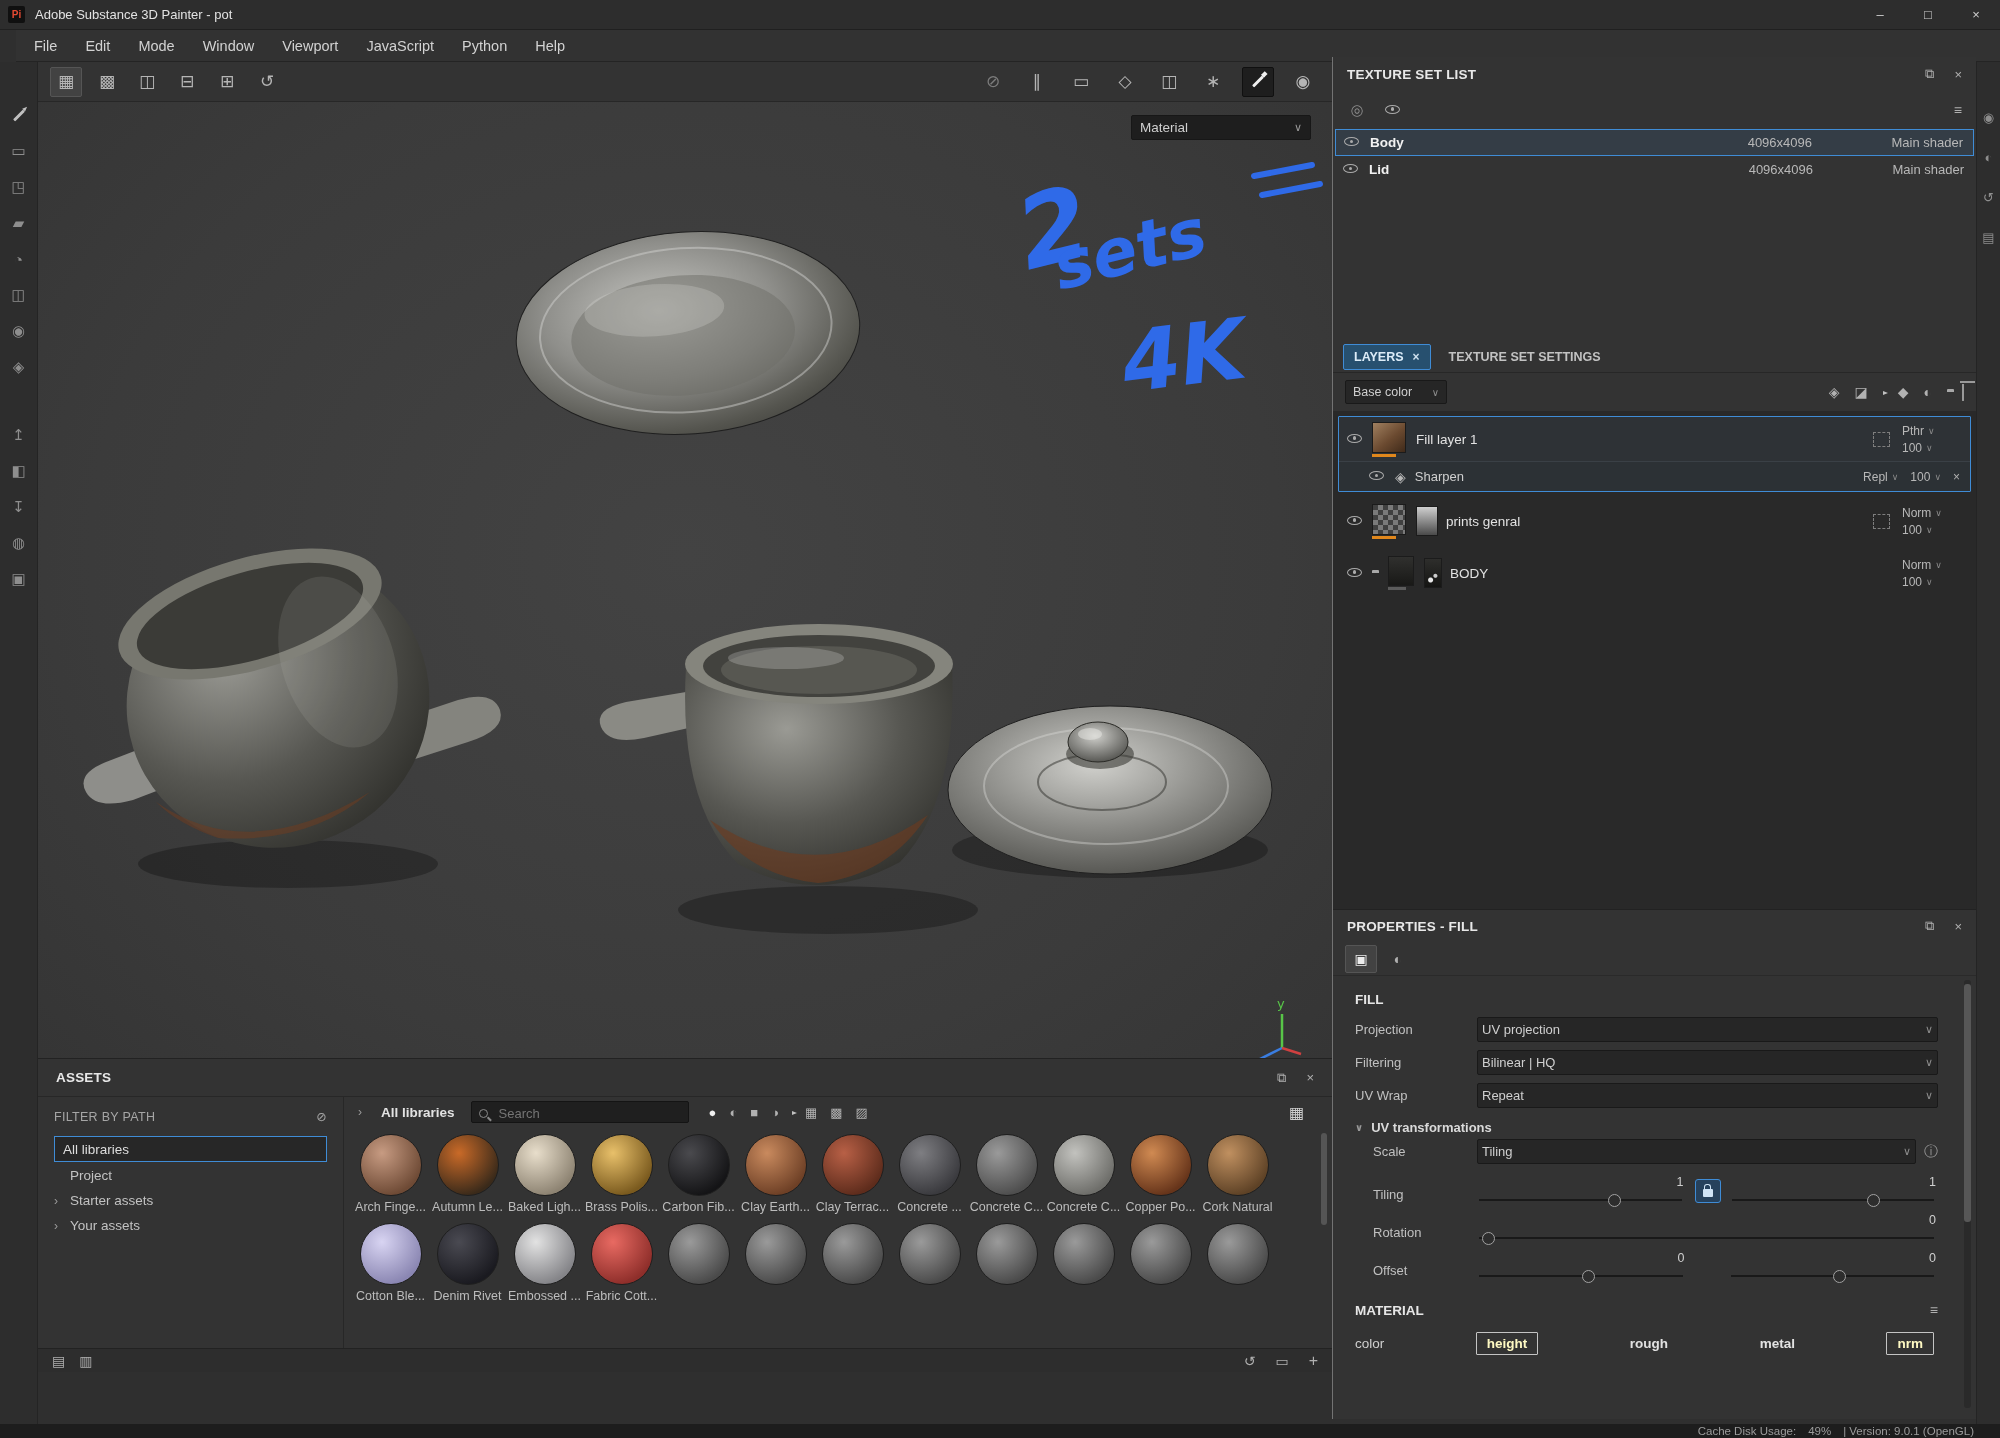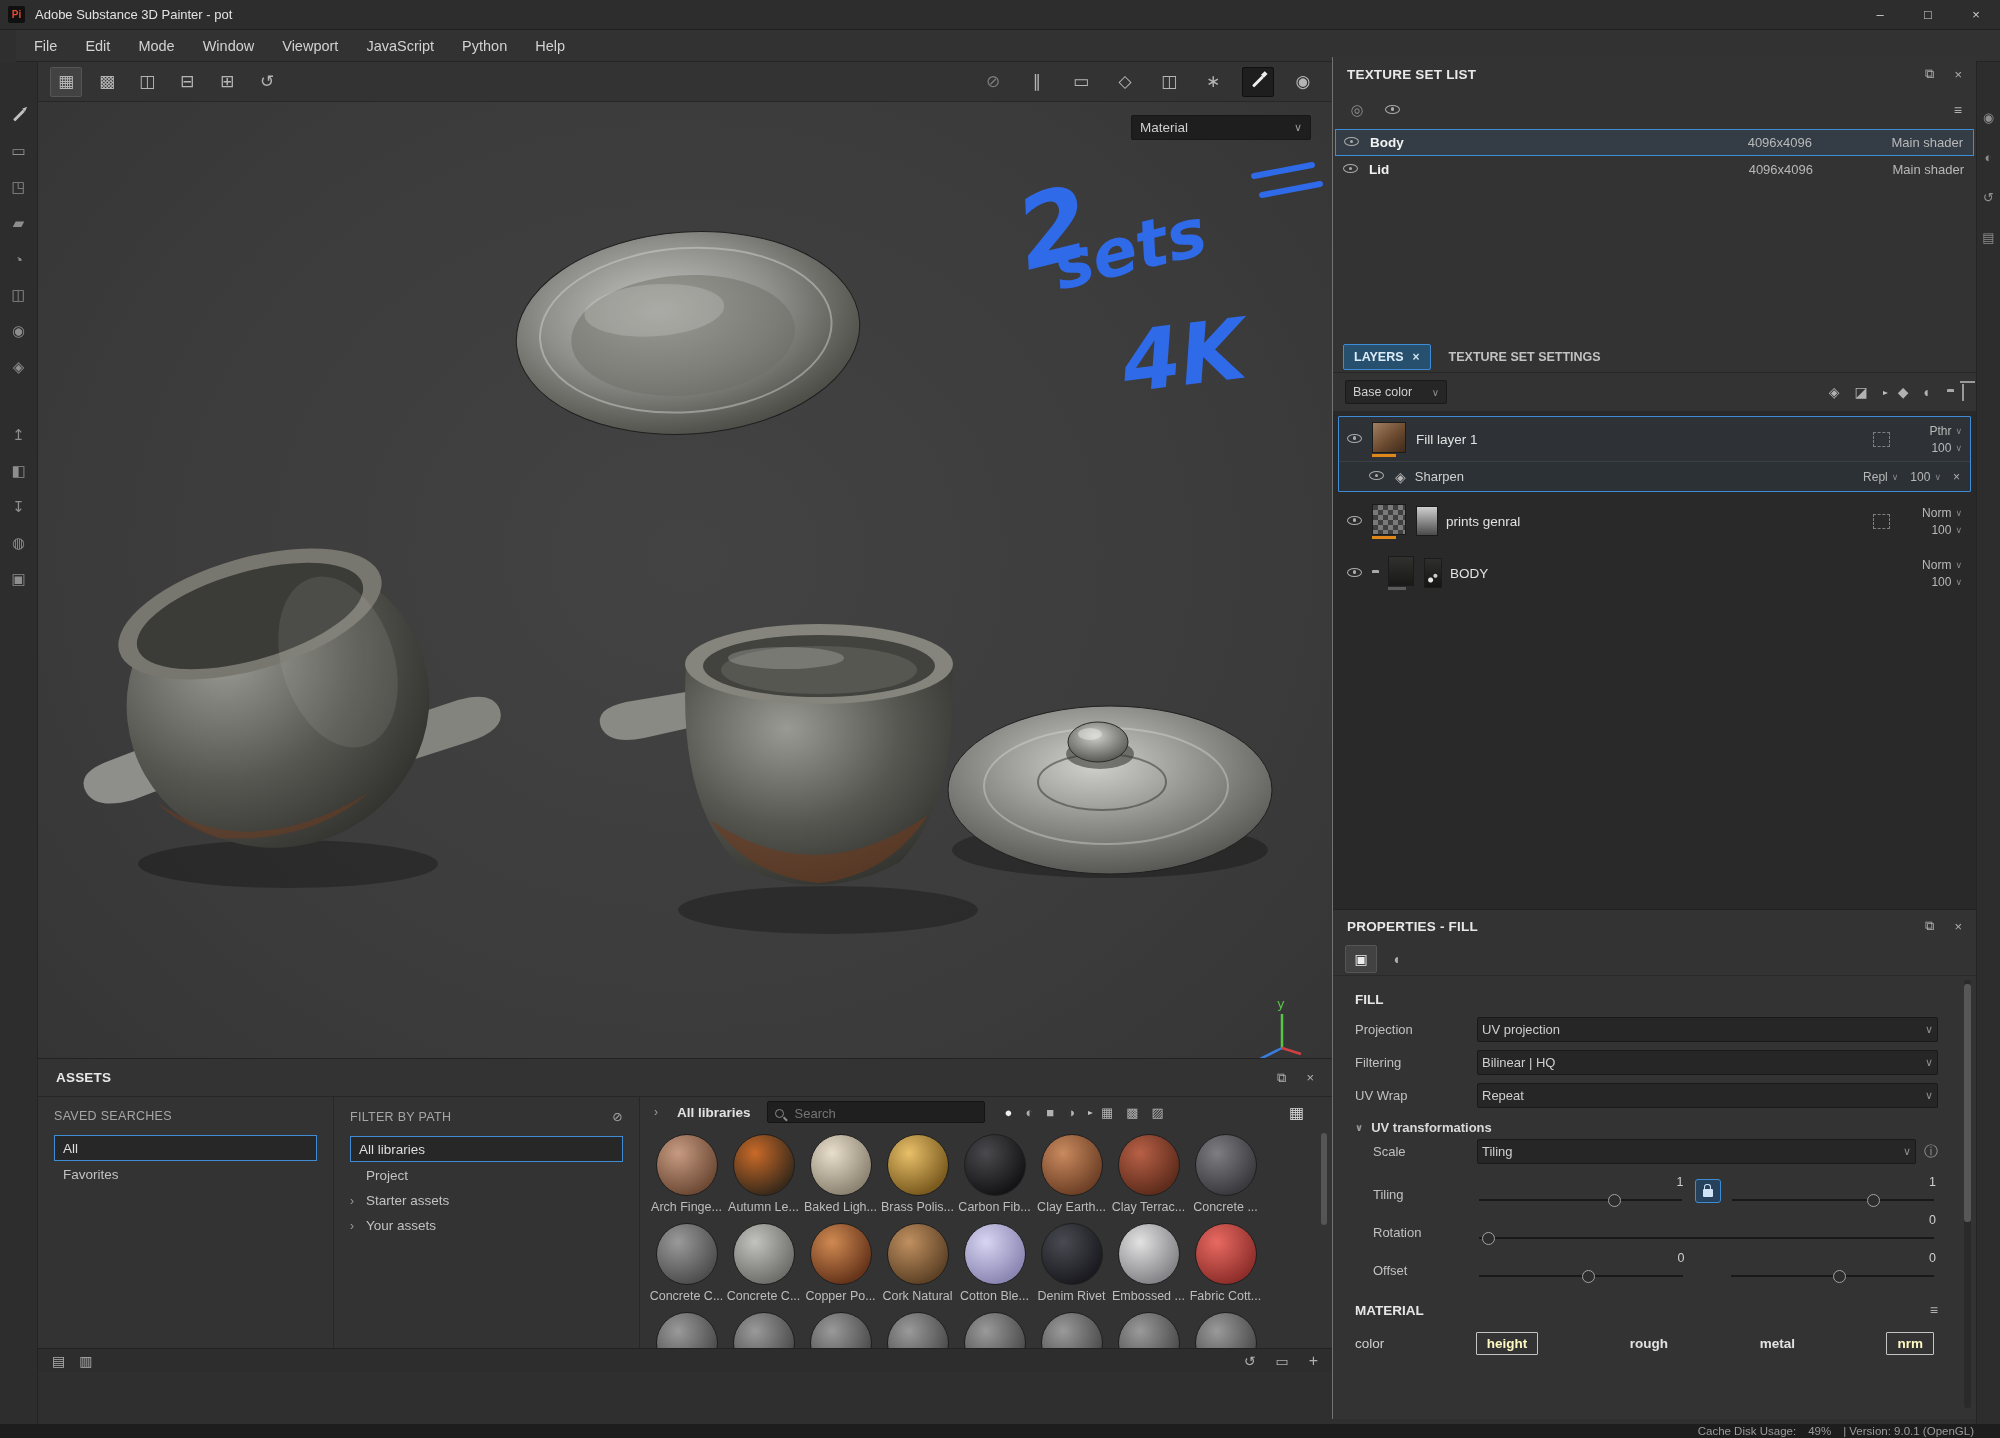--- a/index.html
+++ b/index.html
@@ -84,21 +84,21 @@
   .layerlist{height:499px;background:#292929;box-sizing:border-box;padding-top:5px;border-bottom:1px solid #222}
   .selgroup{margin:0 5px;border:1px solid #3f8cd6;background:#2e3236;border-radius:1px}
   .lmain{height:44px;display:flex;align-items:center;padding:0 8px;box-sizing:border-box}
   .lthumbwrap{width:34px;margin:0 10px 0 8px;position:relative;flex:none}
   .lthumb{width:34px;height:31px;border:1px solid #1b1b1b;box-sizing:border-box}
   .opbar{height:3px;margin-top:1px;background:#e0871c;width:24px}
   .opbar.gray{background:#5c5c5c}
   .lname{font-size:13.5px;color:#e2e2e2}
   .lsubname{font-size:13px;color:#cfcfcf}
   .rowright{margin-left:auto;display:flex;align-items:center;gap:12px}
-  .blendstack{width:60px;display:flex;flex-direction:column;align-items:flex-end;gap:3px;font-size:12px;color:#b8b8b8}
+  .blendstack{width:60px;display:flex;flex-direction:column;gap:3px;font-size:12px;color:#b8b8b8}
   .bl{display:flex;align-items:center;gap:4px}
   .bl .chev{font-size:9px;color:#8a8a8a}
   .lsub{height:30px;display:flex;align-items:center;padding:0 10px 0 30px;border-top:1px solid #3a4046;background:#2c3135;font-size:13px;gap:9px;box-sizing:border-box}
   .lsub .sm{font-size:12px;color:#b8b8b8;display:flex;align-items:center;gap:4px}
   .lsub .chev{font-size:9px;color:#8a8a8a}
   .lrow{height:46px;display:flex;align-items:center;padding:0 8px;margin:6px 6px 0;box-sizing:border-box}
   .minithumb{width:20px;height:28px;border:1px solid #1b1b1b;margin-right:8px;flex:none}
 
   
   .props{height:506px;background:#333;box-sizing:border-box;position:relative}
@@ -578,28 +578,20 @@
   <div class="assets">
     <div class="ahead">
       <span class="paneltitle">ASSETS</span>
       <span class="headicons">
         <span>⧉</span>
         <span>×</span>
       </span>
     </div>
 
     <div class="abody">
-      <div class="acol1">
-        <div class="colhead">
-          <span>SAVED SEARCHES</span>
-          <span class="right"><span class="diskico"></span></span>
-        </div>
-        <div class="selbox">All</div>
-        <div class="treeitem" style="padding-left:9px">Favorites</div>
-      </div>
 
       <div class="acol2">
         <div class="colhead">
           <span>FILTER BY PATH</span>
           <span class="right">⊘</span>
         </div>
         <div class="selbox">All libraries</div>
         <div class="treeitem noind">Project</div>
         <div class="treeitem">
           <span class="chevsm">›</span>

